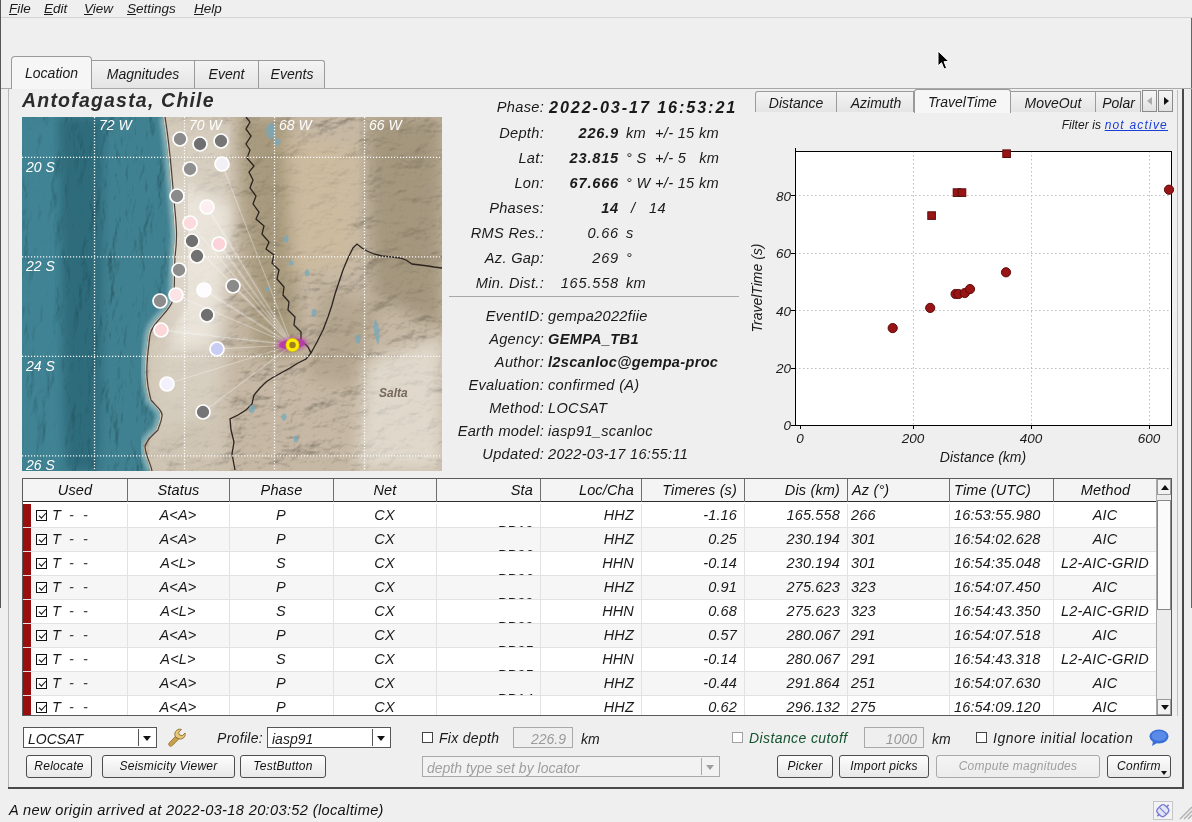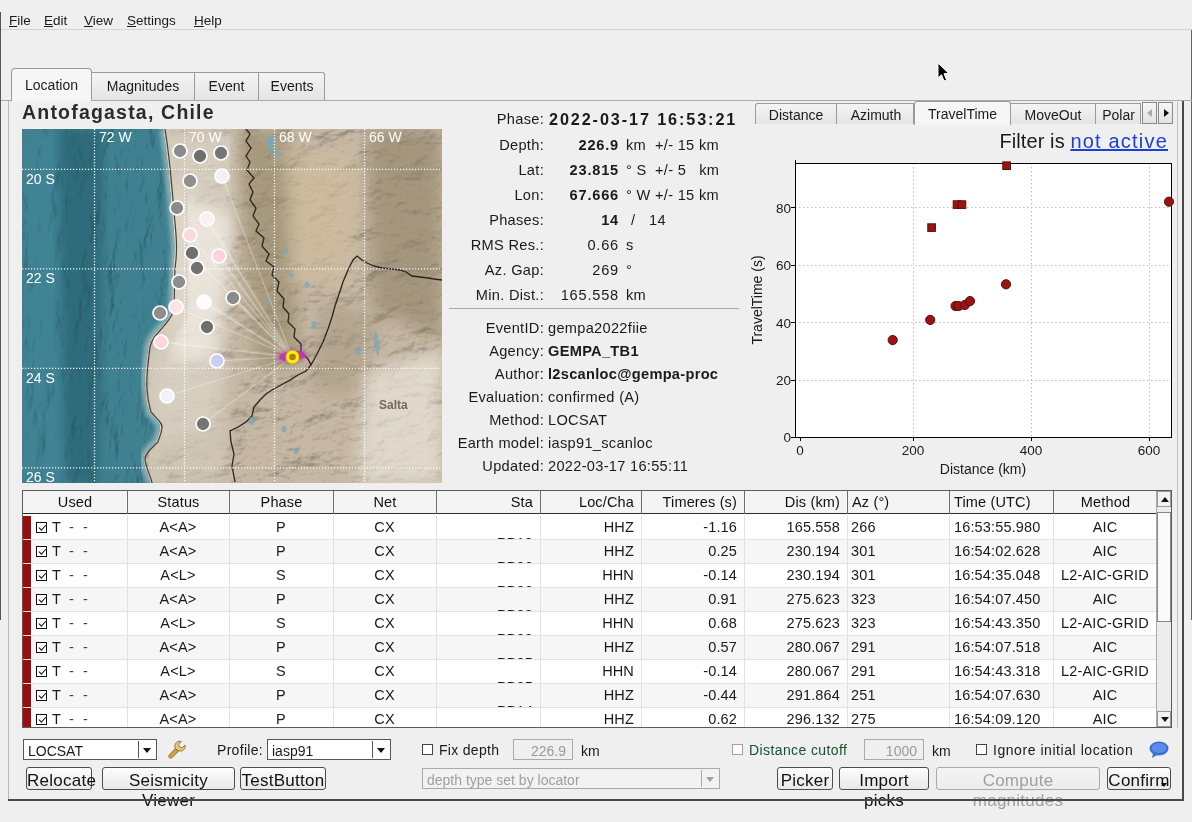--- a/index.html
+++ b/index.html
@@ -1,18 +1,18 @@
 <!DOCTYPE html>
 <html><head>
 <meta charset="utf-8">
 <style>
 * { margin:0; padding:0; box-sizing:border-box; }
 html,body { width:1192px; height:822px; overflow:hidden; }
 body { font-family:"Liberation Sans", sans-serif; font-size:14px; color:#1a1a1a; background:#efefef; position:relative; }
-#win { position:absolute; left:0; top:12px; width:1192px; height:608px; background:#efefef; border-left:1px solid #555; border-right:1px solid #666; }
+#win { position:absolute; left:0; top:0; width:1192px; height:608px; background:#efefef; border-left:1px solid #555; border-right:1px solid #666;font-style:italic; }
 .abs { position:absolute; }
 
 #menubar { position:absolute; left:0; top:0; width:1192px; height:18px; background:#efefef; border-bottom:1px solid #d4d4d4; }
 #menubar span { position:absolute; top:1px; font-size:13.5px; }
 u { text-decoration:underline; }
 
 #toolbar { position:absolute; left:0; top:19px; width:1192px; height:27px; background:#efefef; border-bottom:1px solid #d9d9d9; }
 #tbhandle { position:absolute; left:3px; top:4px; width:4px; height:19px; border-left:1px solid #aaa; border-right:1px solid #aaa; }
 .tbtext { position:absolute; top:5px; color:#1a1a1a; font-size:14.5px; }
 
@@ -27,21 +27,21 @@
 
 #info { position:absolute; left:440px; top:96px; width:310px; font-size:14.6px; letter-spacing:0.3px; }
 .irow { position:absolute; width:310px; height:16px; }
 .ilabel { position:absolute; left:0; width:103px; text-align:right; color:#1a1a1a; }
 .num { position:absolute; left:100px; width:78px; text-align:right; font-weight:bold; letter-spacing:0.8px; }
 .unit { position:absolute; left:185px; }
 .err { position:absolute; left:214px; }
 .ival { position:absolute; left:107px; }
 
 .rtab.active { position:absolute; top:89px; height:24px; background:#f6f6f6; border:1px solid #9a9a9a; border-bottom:none; border-radius:3px 3px 0 0; text-align:center; padding-top:4px; color:#1a1a1a; }
-#filterline { position:absolute; top:118px; right:23px; font-size:20px; letter-spacing:0.1px; }
+#filterline { position:absolute; top:118px; right:23px; font-size:12px; letter-spacing:0.1px; }
 #filterline a { color:#1b3fd6; text-decoration:underline; letter-spacing:1.2px; }
 
 #tablewrap { position:absolute; left:21px; top:478px; width:1150px; height:238px; border:1px solid #5a5a5a; background:#fff; overflow:hidden; font-size:14.5px; letter-spacing:0.15px;padding-left:19px; }
 #thead { position:absolute; left:0; top:0; width:1134px; height:23px; background:#f4f4f4; border-bottom:1px solid #2c2c2c; }
 .hc { position:absolute; top:0; height:23px; padding-top:3px; text-align:center; border-left:1px solid #6e6e6e; color:#111; }
 #thead .hc:first-child { border-left:none; }
 .hc.hr8 { text-align:right; padding-right:7px; }
 .hc.hl4 { text-align:left; padding-left:4px; }
 #tbody { position:absolute; left:0; top:25px; width:1134px; }
 .trow { position:relative; width:1134px; height:24px; background:#fff; }
@@ -61,21 +61,21 @@
 .cdis { left:721px; width:96px; text-align:right; }
 .caz { left:828px; width:98px; text-align:left; }
 .ctime { left:931px; width:99px; text-align:left; }
 .cmeth { left:1030px; width:104px; text-align:center; }
 #vscroll { position:absolute; right:0; top:0; width:15px; height:236px; background:#ececec; border-left:1px solid #aaa; }
 .sbtn { position:absolute; left:0; width:14px; height:16px; background:#f2f2f2; border:1px solid #999; }
 .tri-up { position:absolute; left:3px; top:5px; width:0; height:0; border-left:4px solid transparent; border-right:4px solid transparent; border-bottom:5px solid #111; }
 .tri-dn { position:absolute; left:3px; top:5px; width:0; height:0; border-left:4px solid transparent; border-right:4px solid transparent; border-top:5px solid #111; }
 #sthumb { position:absolute; left:0; top:21px; width:14px; height:110px; background:#fafafa; border:1px solid #888; }
 
-.btn { position:absolute; height:23px; background:linear-gradient(#fdfdfd,#e8e8e8); border:1px solid #4d4d4d; border-radius:3px; text-align:center; color:#111; font-size:17px; letter-spacing:0.25px; font-family:"Liberation Sans",sans-serif; padding-top:3px; }
+.btn { position:absolute; height:23px; background:linear-gradient(#fdfdfd,#e8e8e8); border:1px solid #4d4d4d; border-radius:3px; text-align:center; color:#111; font-size:12px; letter-spacing:0.25px; font-family:"Liberation Sans",sans-serif; padding-top:3px; }
 .btn.disabled { color:#9f9f9f; border-color:#a9a9a9; background:linear-gradient(#f4f4f4,#ececec); }
 .combo { position:absolute; height:21px; background:#fff; border:1px solid #565656; }
 .combo .arrowbox { position:absolute; right:1px; top:1px; bottom:1px; width:17px; border-left:1px solid #565656; background:#fff; }
 .combo .arr { position:absolute; right:5px; top:8px; width:0; height:0; border-left:4px solid transparent; border-right:4px solid transparent; border-top:5px solid #111; }
 .combo .ctext { position:absolute; left:4px; top:3px; }
 .cb { position:absolute; width:11px; height:11px; border:1px solid #444; background:#fff; }
 .numfield { position:absolute; height:21px; border:1px solid #a9a9a9; background:#efefef; color:#9a9a9a; text-align:right; padding:3px 6px 0 0; }
 #statusbar { position:absolute; left:0; top:797px; width:1192px; height:25px; background:#efefef; }
 #statusmsg { position:absolute; left:8px; top:5px; color:#111; font-size:14.6px; letter-spacing:0.35px; }
 </style>
@@ -721,20 +721,39 @@
   <div class="combo" style="left:421px;top:756px;width:298px;border-color:#a9a9a9;background:#f2f2f2">
       <span class="ctext" style="color:#9f9f9f">depth type set by locator</span>
       <span class="arrowbox" style="border-color:#a9a9a9;background:#f2f2f2"></span>
       <span class="arr" style="border-top-color:#9f9f9f"></span>
     </div>
   <div class="btn" style="left:776px;top:755px;width:56px">Picker</div>
   <div class="btn" style="left:838px;top:755px;width:90px">Import picks</div>
   <div class="btn disabled" style="left:935px;top:755px;width:164px">Compute magnitudes</div>
   <div class="btn" style="left:1106px;top:755px;width:64px">Confirm<span style="position:absolute;right:3px;bottom:2px;width:0;height:0;border-left:3.5px solid transparent;border-right:3.5px solid transparent;border-top:4.5px solid #111"></span></div>
 
+  <div id="statusbar">
+    <div id="statusmsg">A new origin arrived at 2022-03-18 20:03:52 (localtime)</div>
+    <svg class="abs" style="left:1152px;top:4px" width="20" height="19" viewBox="0 0 20 19">
+      <rect x="0.5" y="0.5" width="19" height="18" fill="#f3f3f5" stroke="#c6c6c6" stroke-width="1"></rect>
+      <g transform="rotate(45 10 9.5)">
+        <rect x="5" y="4.5" width="10" height="10.5" rx="3.4" fill="#e4e6f8" stroke="#7a7ed0" stroke-width="1.4"></rect>
+        <line x1="5.2" y1="9.8" x2="14.8" y2="9.8" stroke="#7a7ed0" stroke-width="1.2"></line>
+        <line x1="10" y1="1.5" x2="10" y2="4.5" stroke="#7a7ed0" stroke-width="1.6"></line>
+        <line x1="10" y1="15" x2="10" y2="17.5" stroke="#7a7ed0" stroke-width="1.6"></line>
+      </g>
+    </svg>
+    <svg class="abs" style="left:1178px;top:8px" width="14" height="15" viewBox="0 0 14 15">
+      <g stroke="#b0b0b0" stroke-width="1.3">
+        <line x1="13" y1="2" x2="1" y2="14"></line>
+        <line x1="13" y1="6" x2="5" y2="14"></line>
+        <line x1="13" y1="10" x2="9" y2="14"></line>
+      </g>
+    </svg>
+  </div>
 
   <div class="abs" style="left:1176px;top:90px;width:1px;height:626px;background:#c0c0c0"></div>
   <div class="abs" style="left:1181px;top:89px;width:2px;height:700px;background:#4a4a4a"></div>
   <div class="abs" style="left:7px;top:89px;width:1px;height:700px;background:#b8b8b8"></div>
   <div class="abs" style="left:7px;top:787px;width:1176px;height:2px;background:#4a4a4a"></div>
 
   <svg class="abs" style="left:936px;top:50px" width="14" height="21" viewBox="0 0 14 21">
     <path d="M1 1 L1 16 L4.5 12.7 L7 19 L9.6 17.9 L7 11.7 L11.8 11.4 Z" fill="#000" stroke="#fff" stroke-width="1"></path>
   </svg>
 </div>

